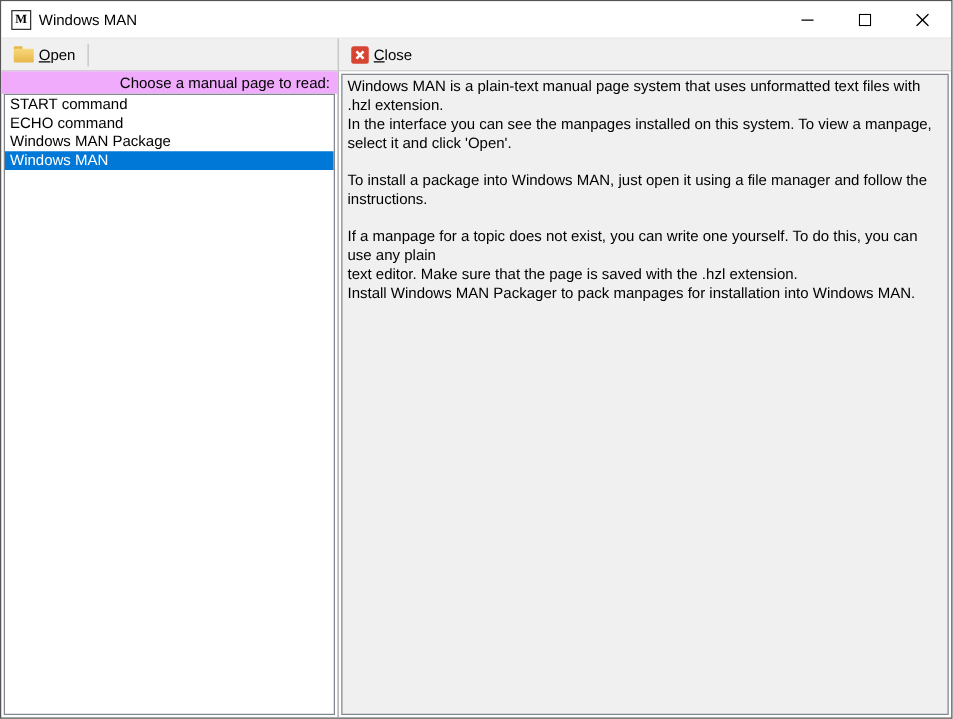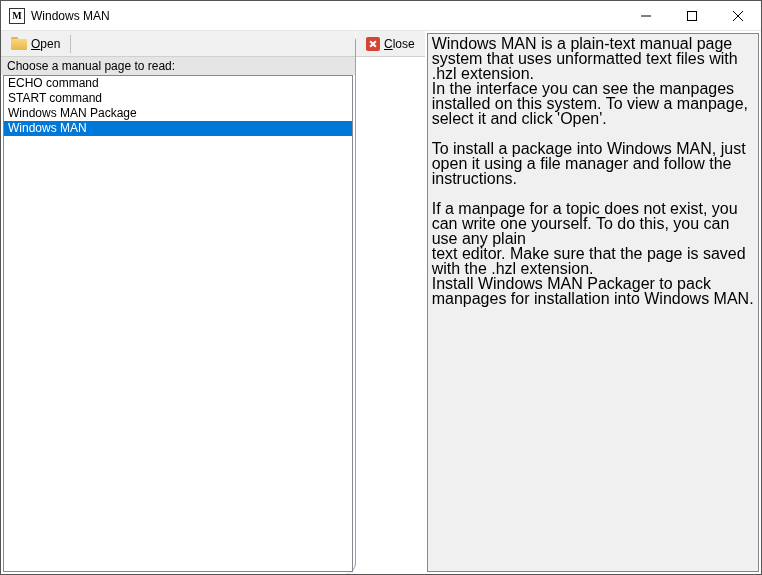--- a/index.html
+++ b/index.html
@@ -36,27 +36,26 @@
     .titlebar-controls { display: flex; height: 100%; }
     .titlebar-btn {
       width: 46px; height: 100%;
       display: flex; align-items: center; justify-content: center;
       font-size: 14px;
       font-family: "Segoe UI Symbol", sans-serif;
     }
     .titlebar-btn svg { display: block; }
     .content { display: flex; height: calc(100% - 30px); }
     .left-panel {
-      width: 355px;
+      width: 270px;
       display: flex;
       flex-direction: column;
       border-right: 1px solid #a0a0a0;
-      border-radius: 11px;
-    }
-    .right-panel { flex: 1; display: flex; }
+    }
+    .right-panel { flex: 1; display: flex; flex-direction: column; }
     .toolbar {
       height: 26px;
       display: flex;
       align-items: center;
       background: #f0f0f0;
       padding: 0 6px;
       gap: 6px;
       border-bottom: 1px solid #d0d0d0;
     }
     .toolbar-btn {
@@ -97,21 +96,22 @@
       content: "";
       position: absolute;
       left: 3px; top: 6px;
       width: 8px; height: 2px;
       background: #fff;
     }
     .close-icon::before { transform: rotate(45deg); }
     .close-icon::after { transform: rotate(-45deg); }
     .prompt-label {
       padding: 2px 6px 2px 6px;
-      background: #e5e5e5;
+      background: #f0abfc;
+      text-align: right;
     }
     .listbox {
       flex: 1;
       background: #fff;
       border: 1px solid #828790;
       margin: 0 2px 2px 2px;
       overflow: auto;
     }
     .list-item {
       padding: 0px 4px;
@@ -121,21 +121,21 @@
     .list-item.selected {
       background: #0078d7;
       color: #fff;
     }
     .text-area {
       flex: 1;
       margin: 2px 2px 2px 2px;
       border: 1px solid #828790;
       background: #f0f0f0;
       padding: 2px 4px;
-      font-size: 16px;
+      font-size: 12px;
       line-height: 15px;
       overflow: auto;
       white-space: pre-wrap;
     }
   </style>
 </head>
 <body>
 
 <div class="titlebar">
   <span class="titlebar-icon">M</span>
@@ -165,22 +165,22 @@
   <div class="left-panel">
     <div class="toolbar">
       <div class="toolbar-btn">
         <span class="folder-icon"></span>
         <span class="underline-first">Open</span>
       </div>
       <div class="toolbar-sep"></div>
     </div>
     <div class="prompt-label">Choose a manual page to read:</div>
     <div class="listbox" id="listbox">
+        <div class="list-item">START command</div>
         <div class="list-item">ECHO command</div>
-        <div class="list-item">START command</div>
         <div class="list-item">Windows MAN Package</div>
         <div class="list-item selected">Windows MAN</div>
       </div>
   </div>
 
   <div class="right-panel">
     <div class="toolbar">
       <div class="toolbar-btn">
         <span class="close-icon"></span>
         <span class="underline-first">Close</span>

